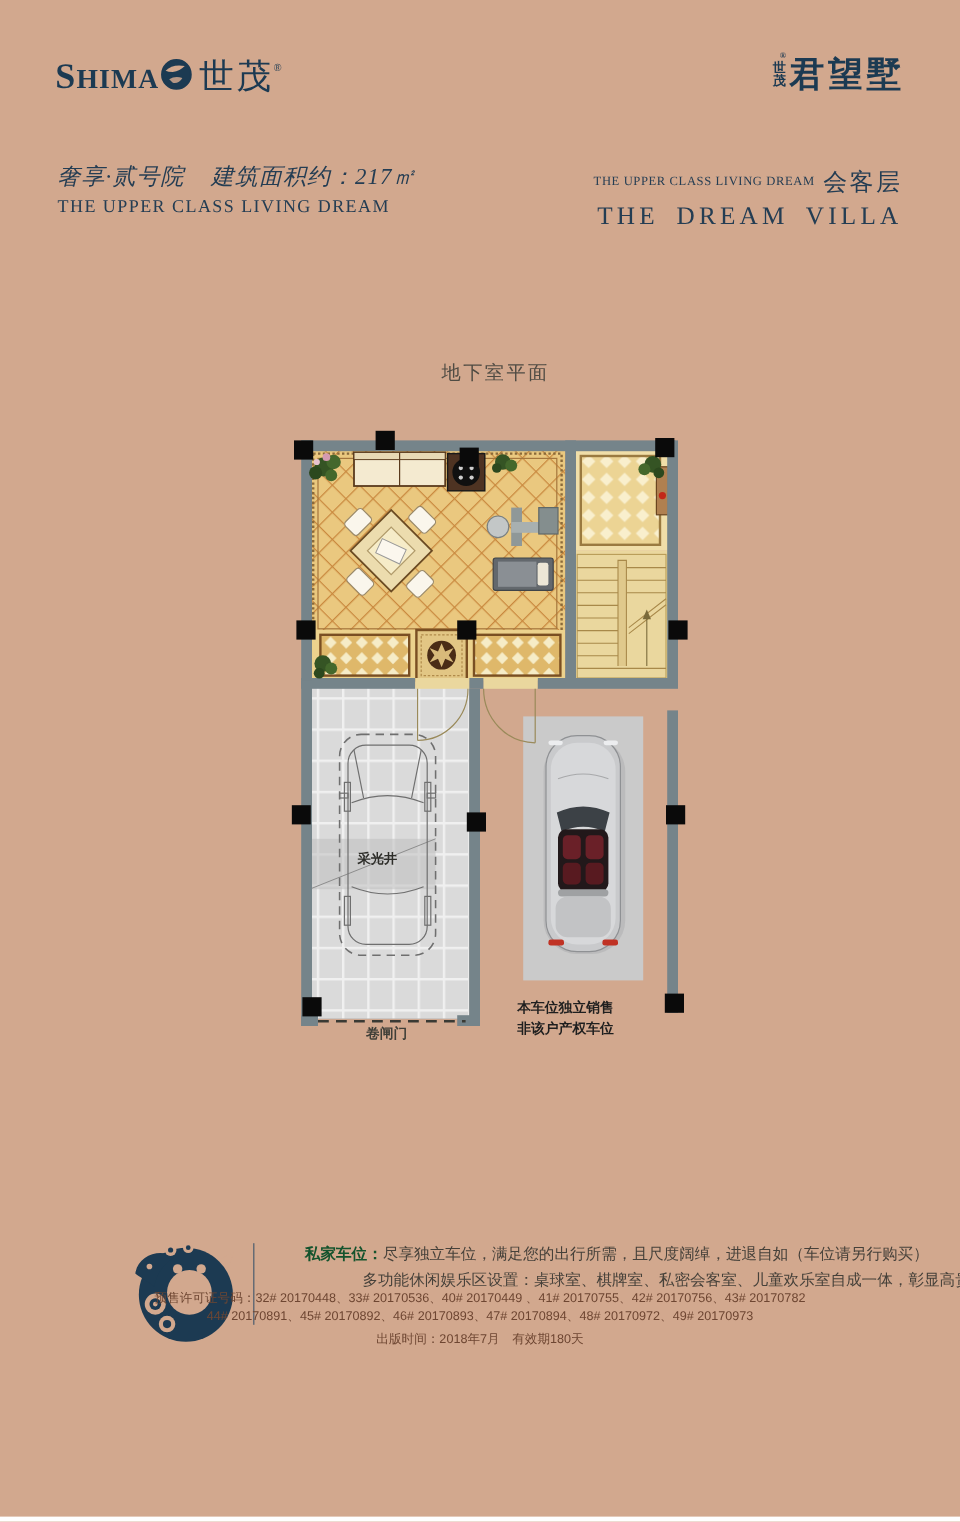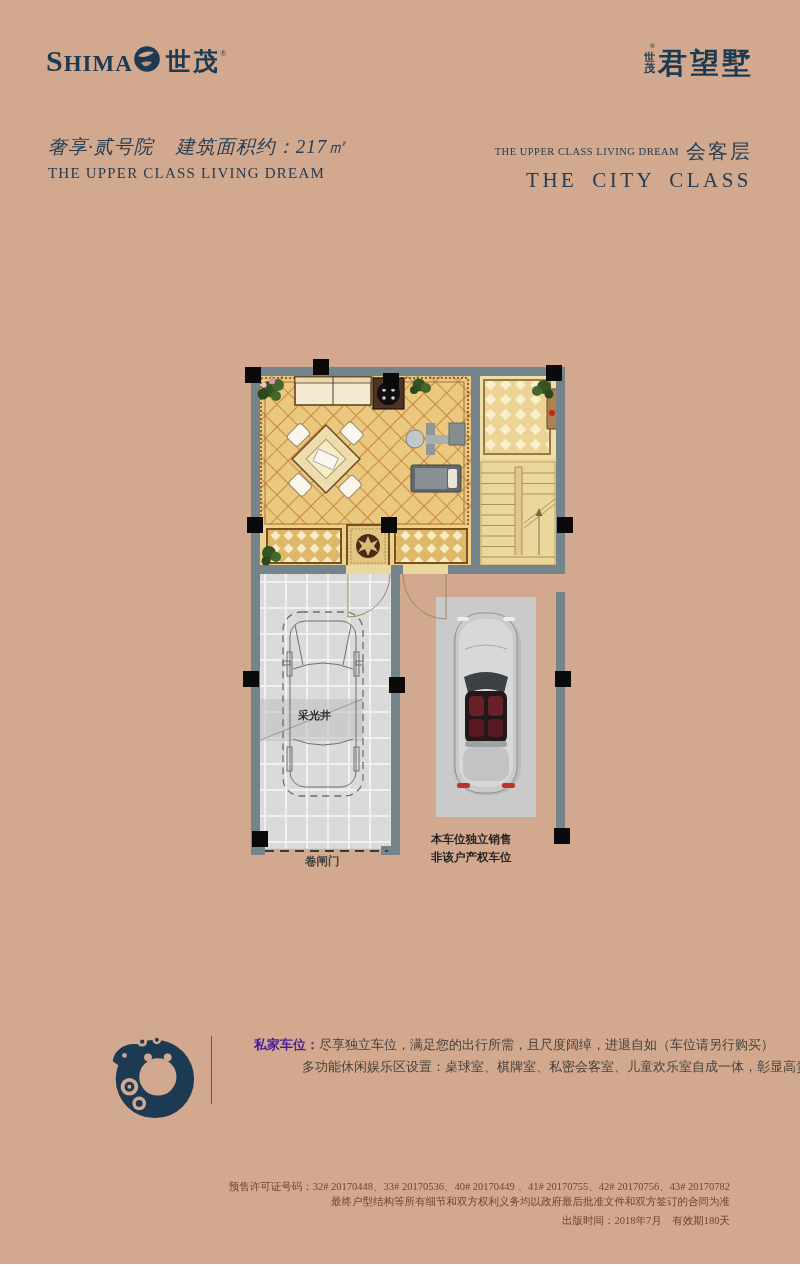--- a/index.html
+++ b/index.html
@@ -5,21 +5,21 @@
   html,body{margin:0;padding:0;}
   .page{position:relative;width:800px;height:1264px;background:#d2a88e;overflow:hidden;
         font-family:"Liberation Serif","DejaVu Serif",serif;color:#1c3a52;}
   .abs{position:absolute;}
 
   
   .logo-left{left:46px;top:44px;display:flex;align-items:center;color:#1c3a52;}
   .logo-left .en{font-size:30px;font-weight:bold;letter-spacing:1px;}
   .logo-left .en .caps{font-size:23px;}
   .logo-left .globe{margin:0 2px 0 1px;display:inline-block;}
-  .logo-left .cn{font-size:25px;font-weight:bold;margin-left:4px;letter-spacing:2px;}
+  .logo-left .cn{font-size:29px;font-weight:normal;margin-left:4px;letter-spacing:2px;}
   .logo-left .reg{font-size:9px;vertical-align:top;position:relative;top:-8px;}
 
   .logo-right{right:46px;top:44px;display:flex;align-items:flex-end;color:#1c3a52;}
   .logo-right .stack{display:flex;flex-direction:column;font-size:11px;line-height:11px;
                      font-weight:bold;margin:0 3px 4px 0;}
   .logo-right .stack .reg{font-size:7px;align-self:flex-end;margin-top:-3px;}
   .logo-right .name{font-size:29px;font-weight:bold;letter-spacing:3px;line-height:30px;}
 
   
   .head-left{left:48px;top:134px;color:#243d53;}
@@ -36,27 +36,27 @@
   .plan-title{left:243px;top:301px;width:340px;text-align:center;font-size:16px;letter-spacing:2px;
               color:#4f4b43;font-family:"Liberation Sans","DejaVu Sans",sans-serif;}
   .plan-wrap{left:243px;top:347px;width:340px;height:530px;}
   .plan-wrap svg{display:block;}
   .svglabel{font-family:"Liberation Sans","DejaVu Sans",sans-serif;font-weight:bold;}
 
   
   .emblem{left:101px;top:1026px;width:98px;height:98px;}
   .vdivider{left:211px;top:1036px;width:1px;height:68px;background:#2a4a66;opacity:.8;}
   .features{left:254px;top:1034px;width:512px;font-size:13px;line-height:22px;color:#46413a;}
-  .features .lead{font-weight:bold;color:#4c1d95;font-family:Liberation Serif, serif;}
+  .features .lead{font-weight:bold;color:#14532d;font-family:Liberation Serif, serif;}
   .features .row{white-space:nowrap;}
   .features .indent{padding-left:48px;}
 
   
-  .legal{left:70px;top:1180px;width:660px;text-align:right;color:#6e4632;
-         font-family:Liberation Serif, serif;
+  .legal{left:70px;top:1075px;width:660px;text-align:center;color:#6e4632;
+         font-family:Liberation Sans, sans-serif;
          font-size:10.5px;line-height:14.5px;}
   .legal .last{margin-top:5px;}
 </style>
 </head>
 <body>
 
 <div class="page">
 
   <div class="abs logo-left">
     <span class="en"><span>S</span><span class="caps">HIMA</span></span>
@@ -86,23 +86,24 @@
       <span>奢享·贰号院</span><span class="gap"></span><span>建筑面积约：217㎡</span>
     </div>
     <div class="l2">THE UPPER CLASS LIVING DREAM</div>
   </div>
 
   <div class="abs head-right">
     <div class="l1">
       <span>THE UPPER CLASS LIVING DREAM</span>
       <span class="cn">会客层</span>
     </div>
-    <div class="l2">THE CITY CLASS</div>
-  </div>
-
+    <div class="l2">THE DREAM VILLA</div>
+  </div>
+
+  <div class="abs plan-title">地下室平面</div>
 
   <div class="abs plan-wrap">
     <svg width="340" height="530" viewBox="0 0 340 530">
       <defs>
         <pattern id="tile" width="16" height="16" patternUnits="userSpaceOnUse" patternTransform="rotate(45)">
           <rect width="16" height="16" fill="#eac87f"></rect>
           <path d="M0 .5H16M.5 0V16" stroke="#c9883e" stroke-width="1.1" fill="none"></path>
         </pattern>
         <pattern id="diam" width="13" height="13" patternUnits="userSpaceOnUse">
           <rect width="13" height="13" fill="#dfb86a"></rect>
@@ -329,17 +330,17 @@
     <div class="row">
       <span class="lead">私家车位：</span><span>尽享独立车位，满足您的出行所需，且尺度阔绰，进退自如（车位请另行购买）</span>
     </div>
     <div class="row indent">
       <span>多功能休闲娱乐区设置：桌球室、棋牌室、私密会客室、儿童欢乐室自成一体，彰显高贵生活品质</span>
     </div>
   </div>
 
   <div class="abs legal">
     <div>预售许可证号码：32# 20170448、33# 20170536、40# 20170449 、41# 20170755、42# 20170756、43# 20170782</div>
-    <div>最终户型结构等所有细节和双方权利义务均以政府最后批准文件和双方签订的合同为准</div>
+    <div>44# 20170891、45# 20170892、46# 20170893、47# 20170894、48# 20170972、49# 20170973</div>
     <div class="last">出版时间：2018年7月　有效期180天</div>
   </div>
 
 </div>
 
 </body></html>

